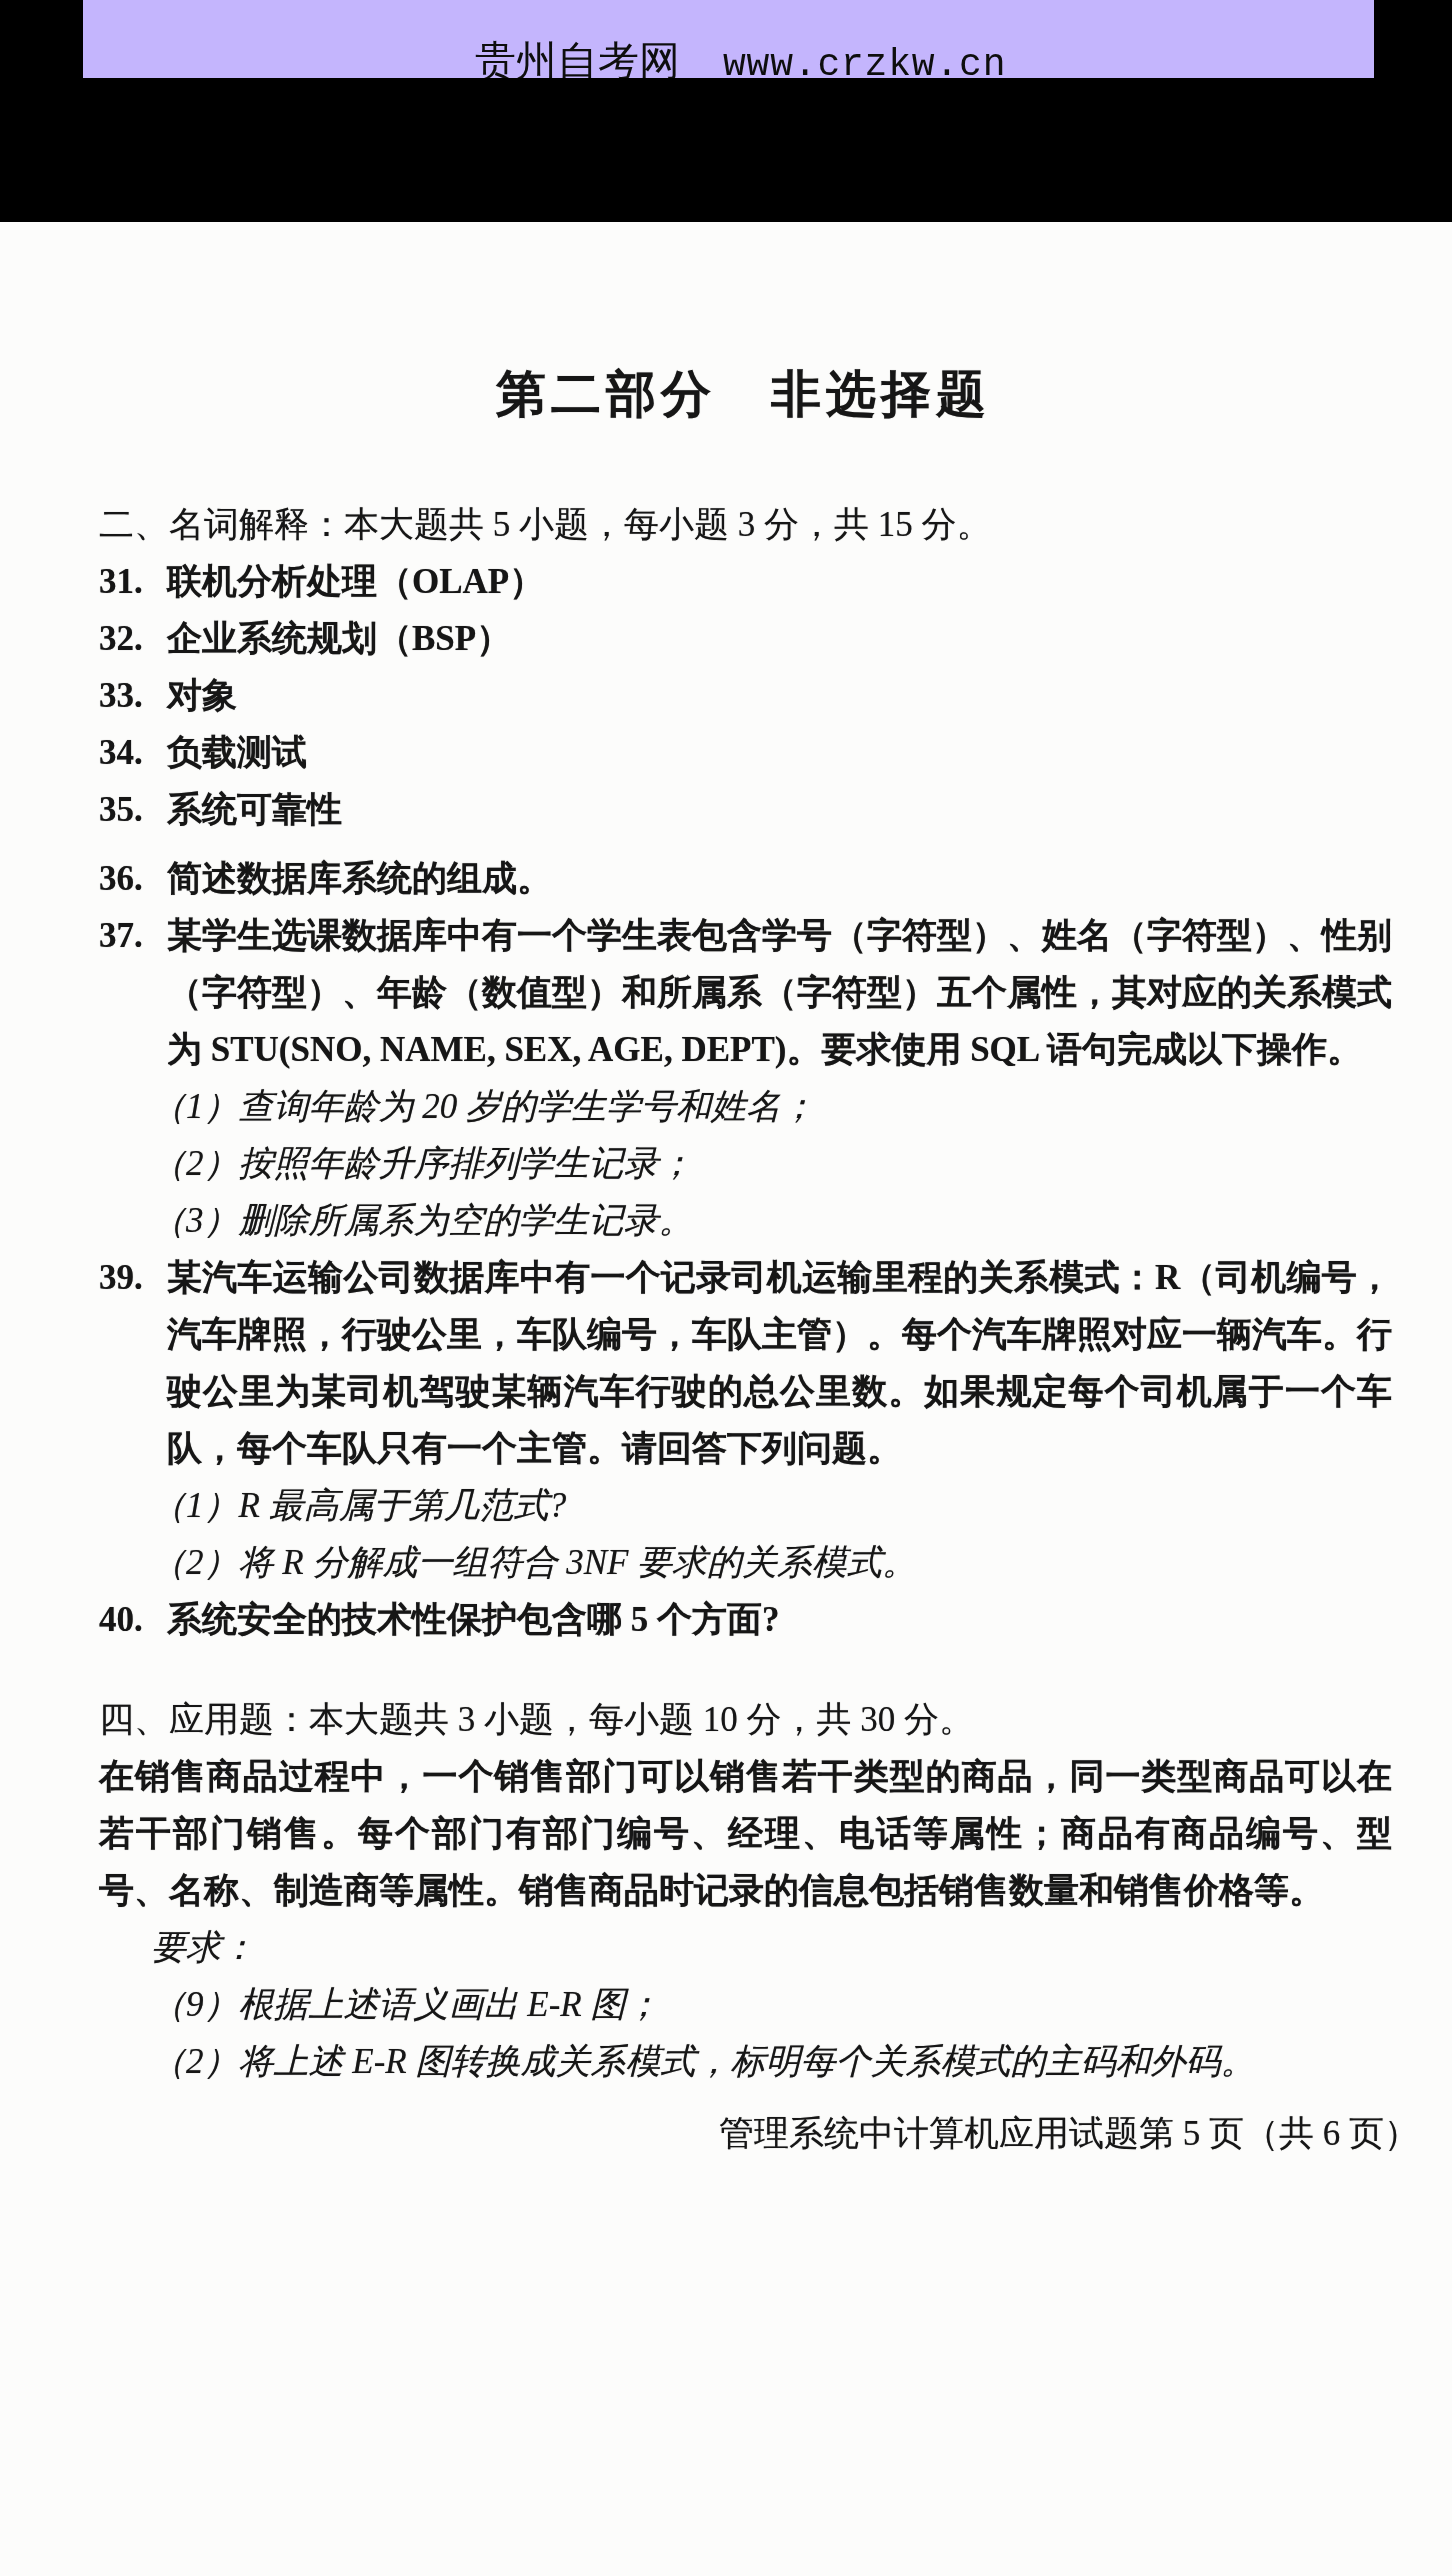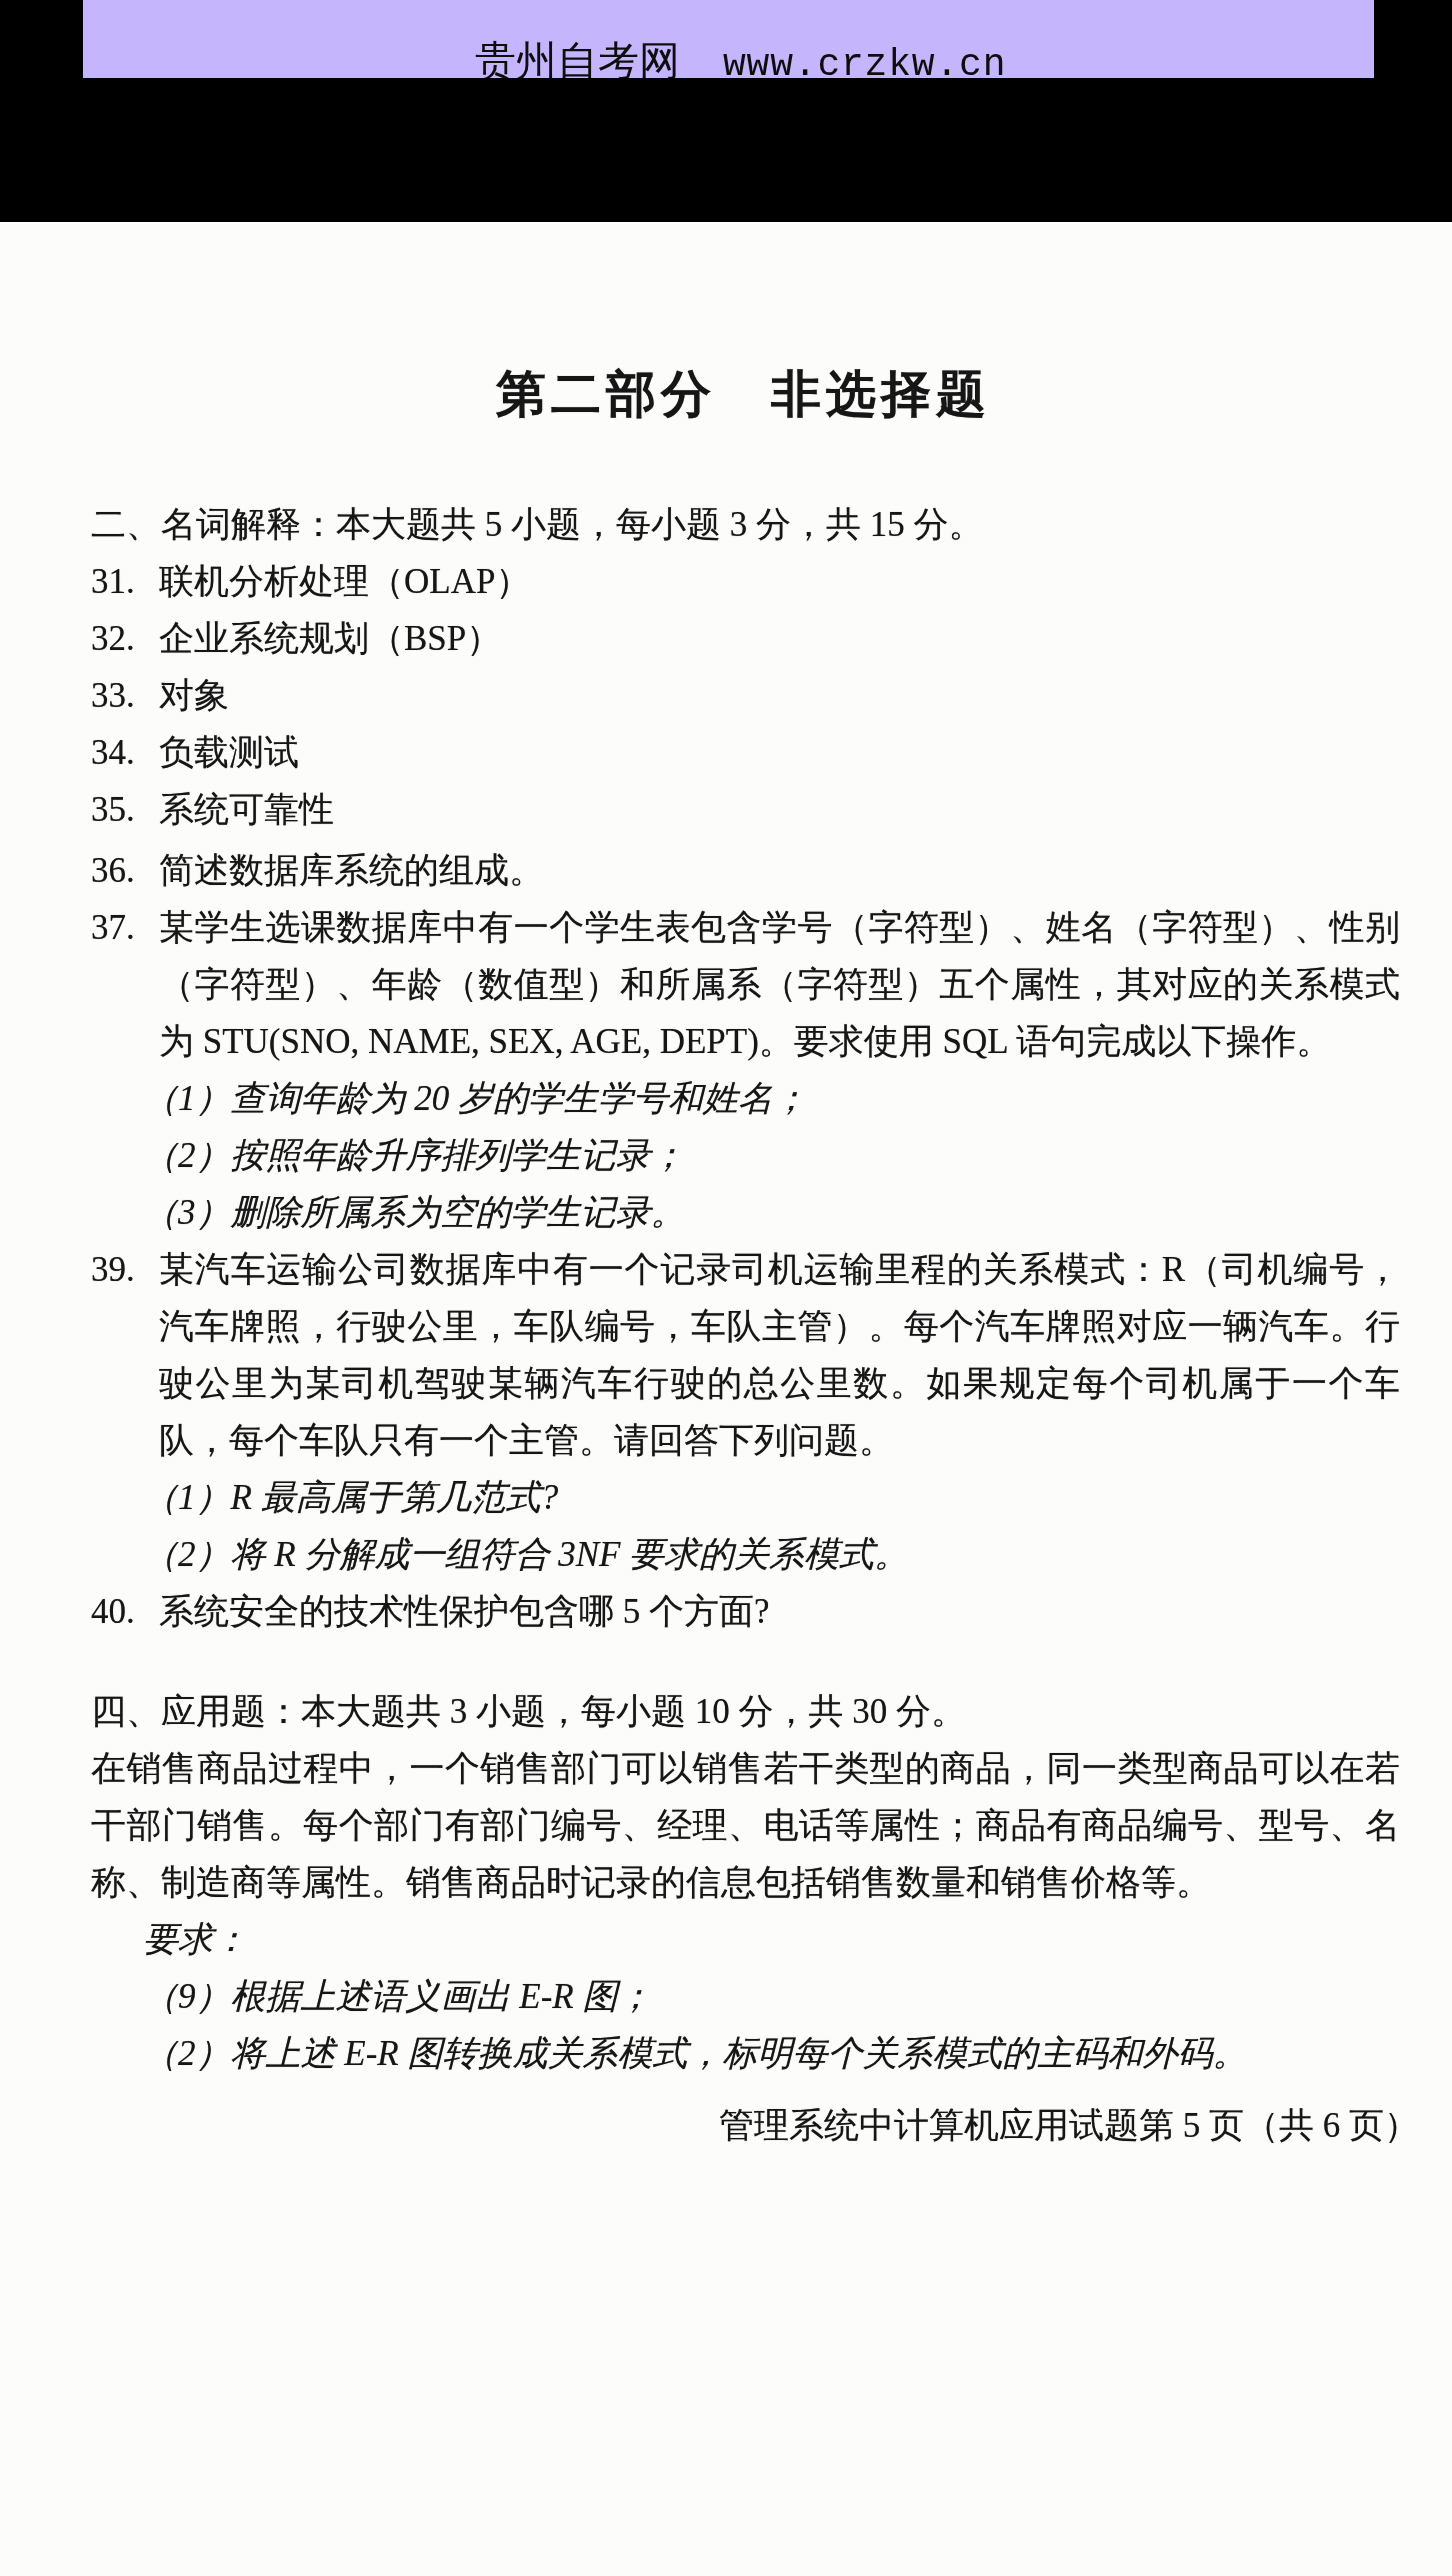--- a/index.html
+++ b/index.html
@@ -30,23 +30,23 @@
   .content{
     position:absolute;top:227px;left:0;width:100%;
     font-size:35px;line-height:57px;
     text-shadow:0 0 0.8px rgba(22,22,22,.55);
   }
   h1.part-title{
     font-size:50px;line-height:54px;font-weight:700;
     letter-spacing:5px;text-align:center;
     margin:140px 0 75px 35px;
   }
-  section{margin:4px;}
+  section{margin:12px;}
   .heading{padding-left:87px;margin-top:43px;white-space:nowrap;}
-  .item{display:flex;padding:0 48px 0 87px;}
+  .item{display:flex;padding:0 48px 0 87px;font-weight:bold;}
   .item .num{flex:0 0 68px;}
   .item .txt{flex:1;text-align:justify;}
   .sub,.lead{padding:0 67px 0 139px;font-style:italic;}
   .footer{text-align:right;margin-top:15px;padding-right:33px;}
 </style>
 </head>
 <body>
 
 <div class="page">
 

